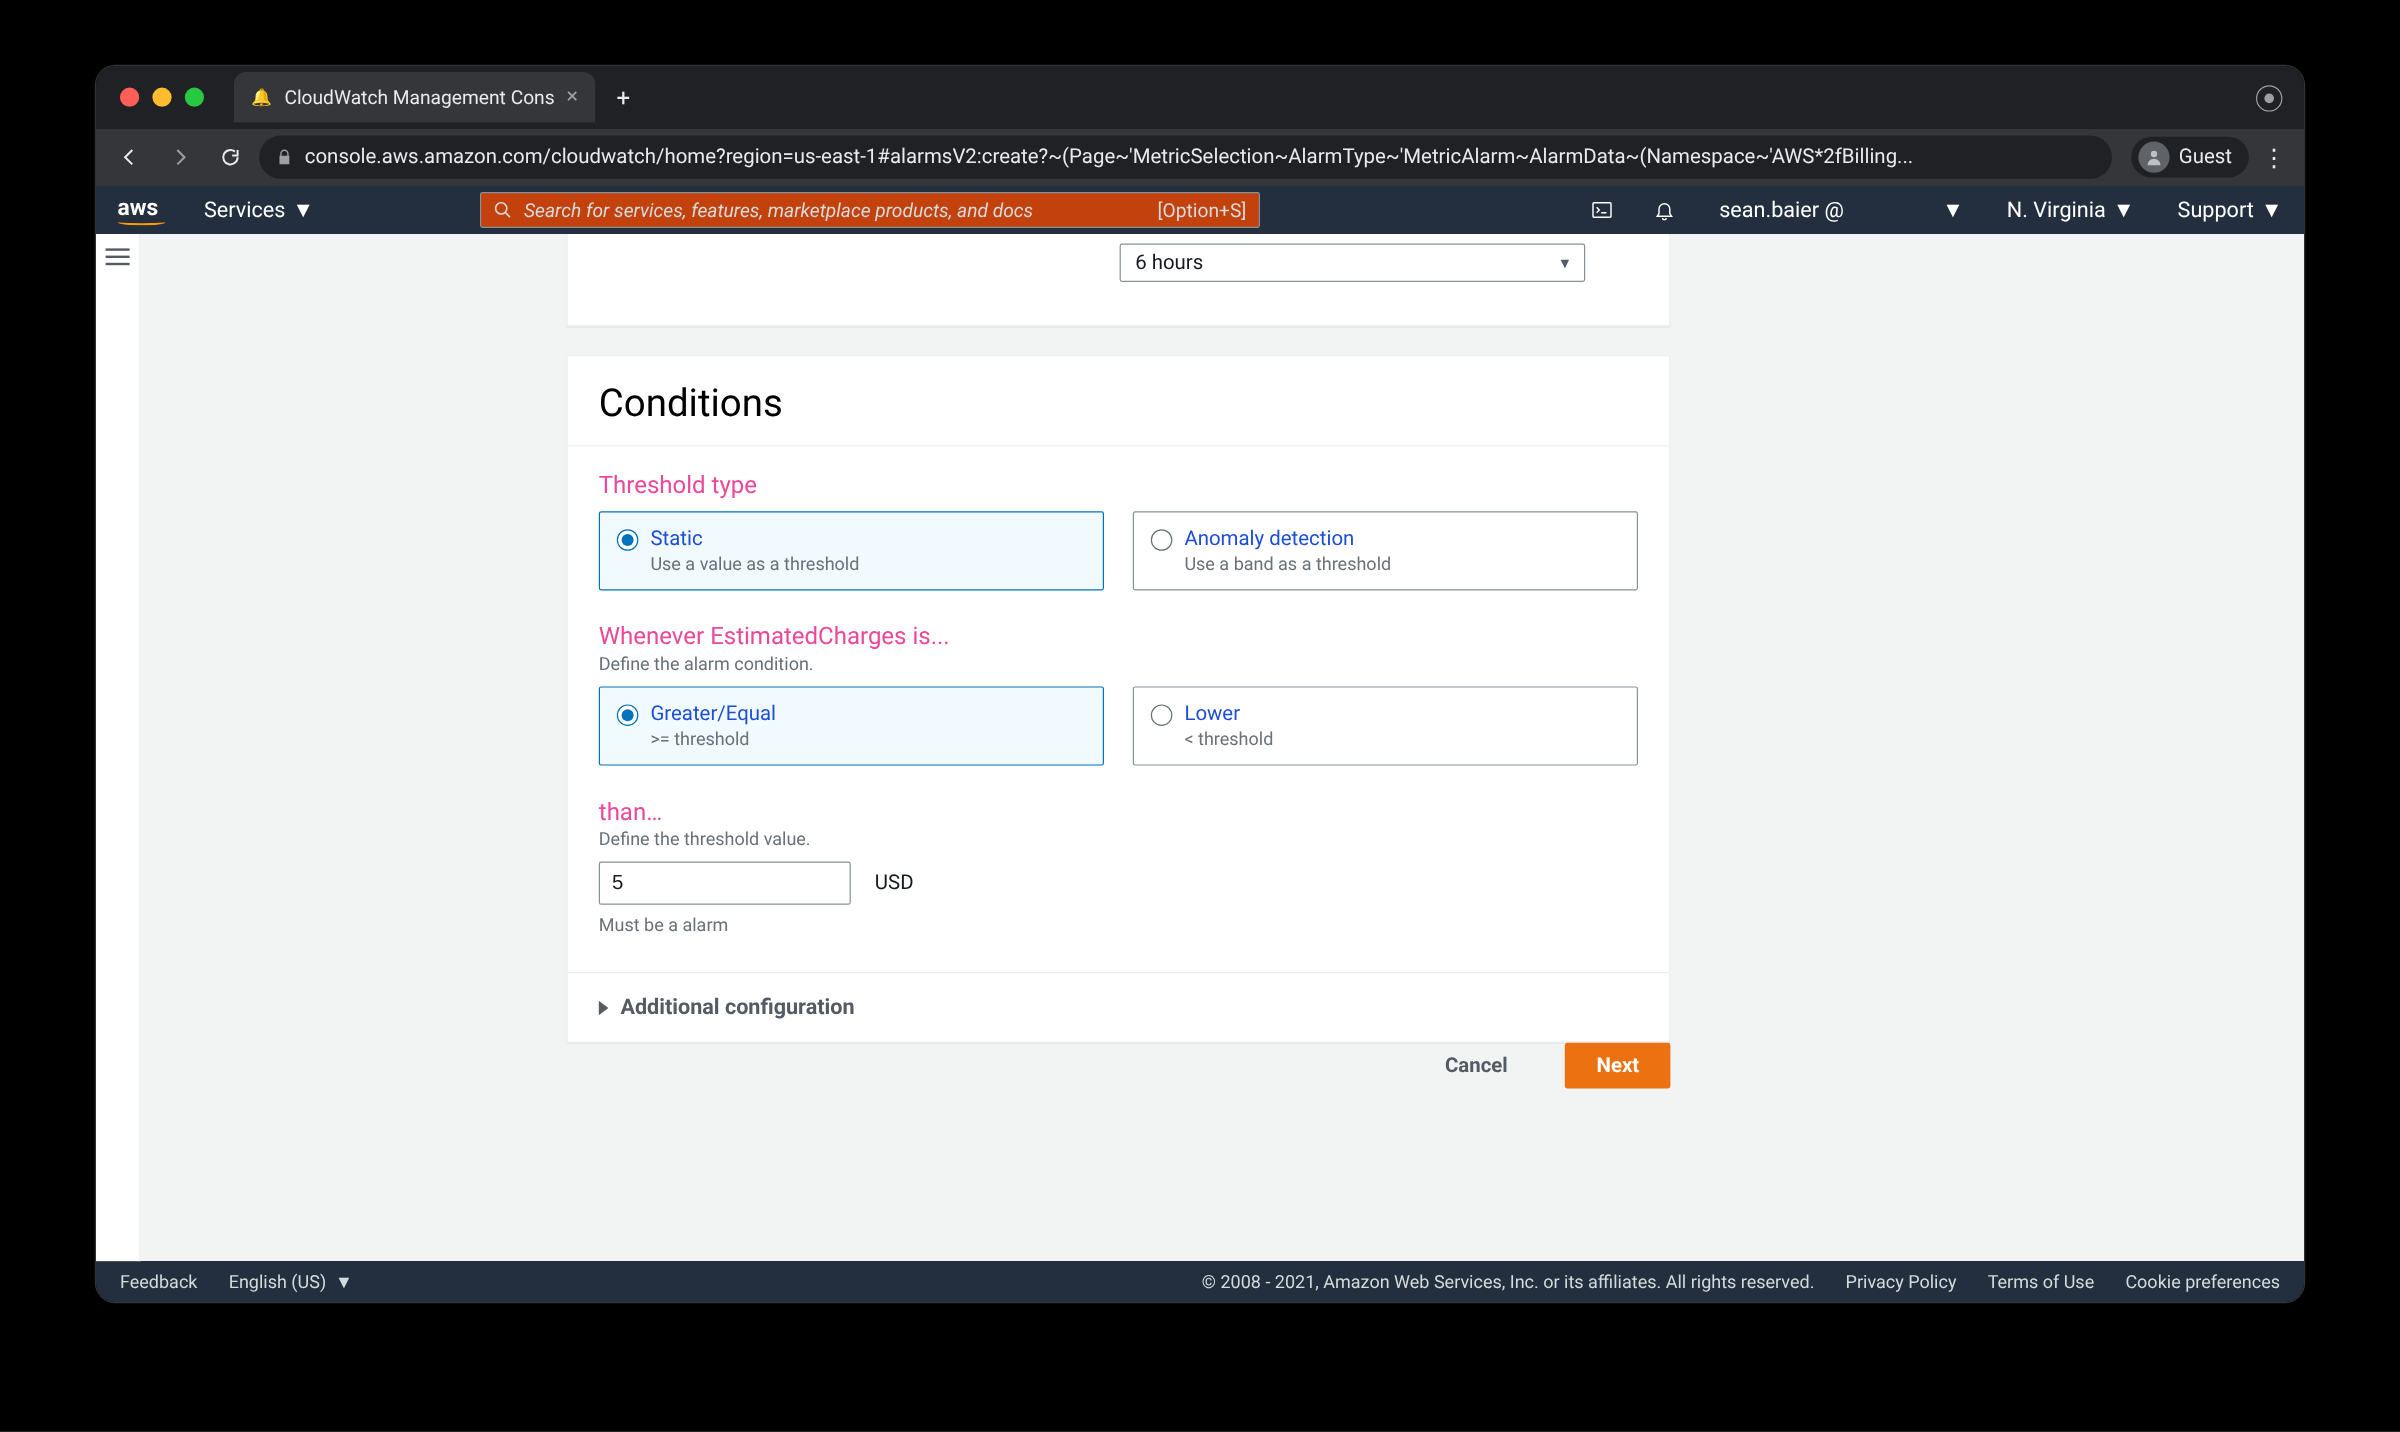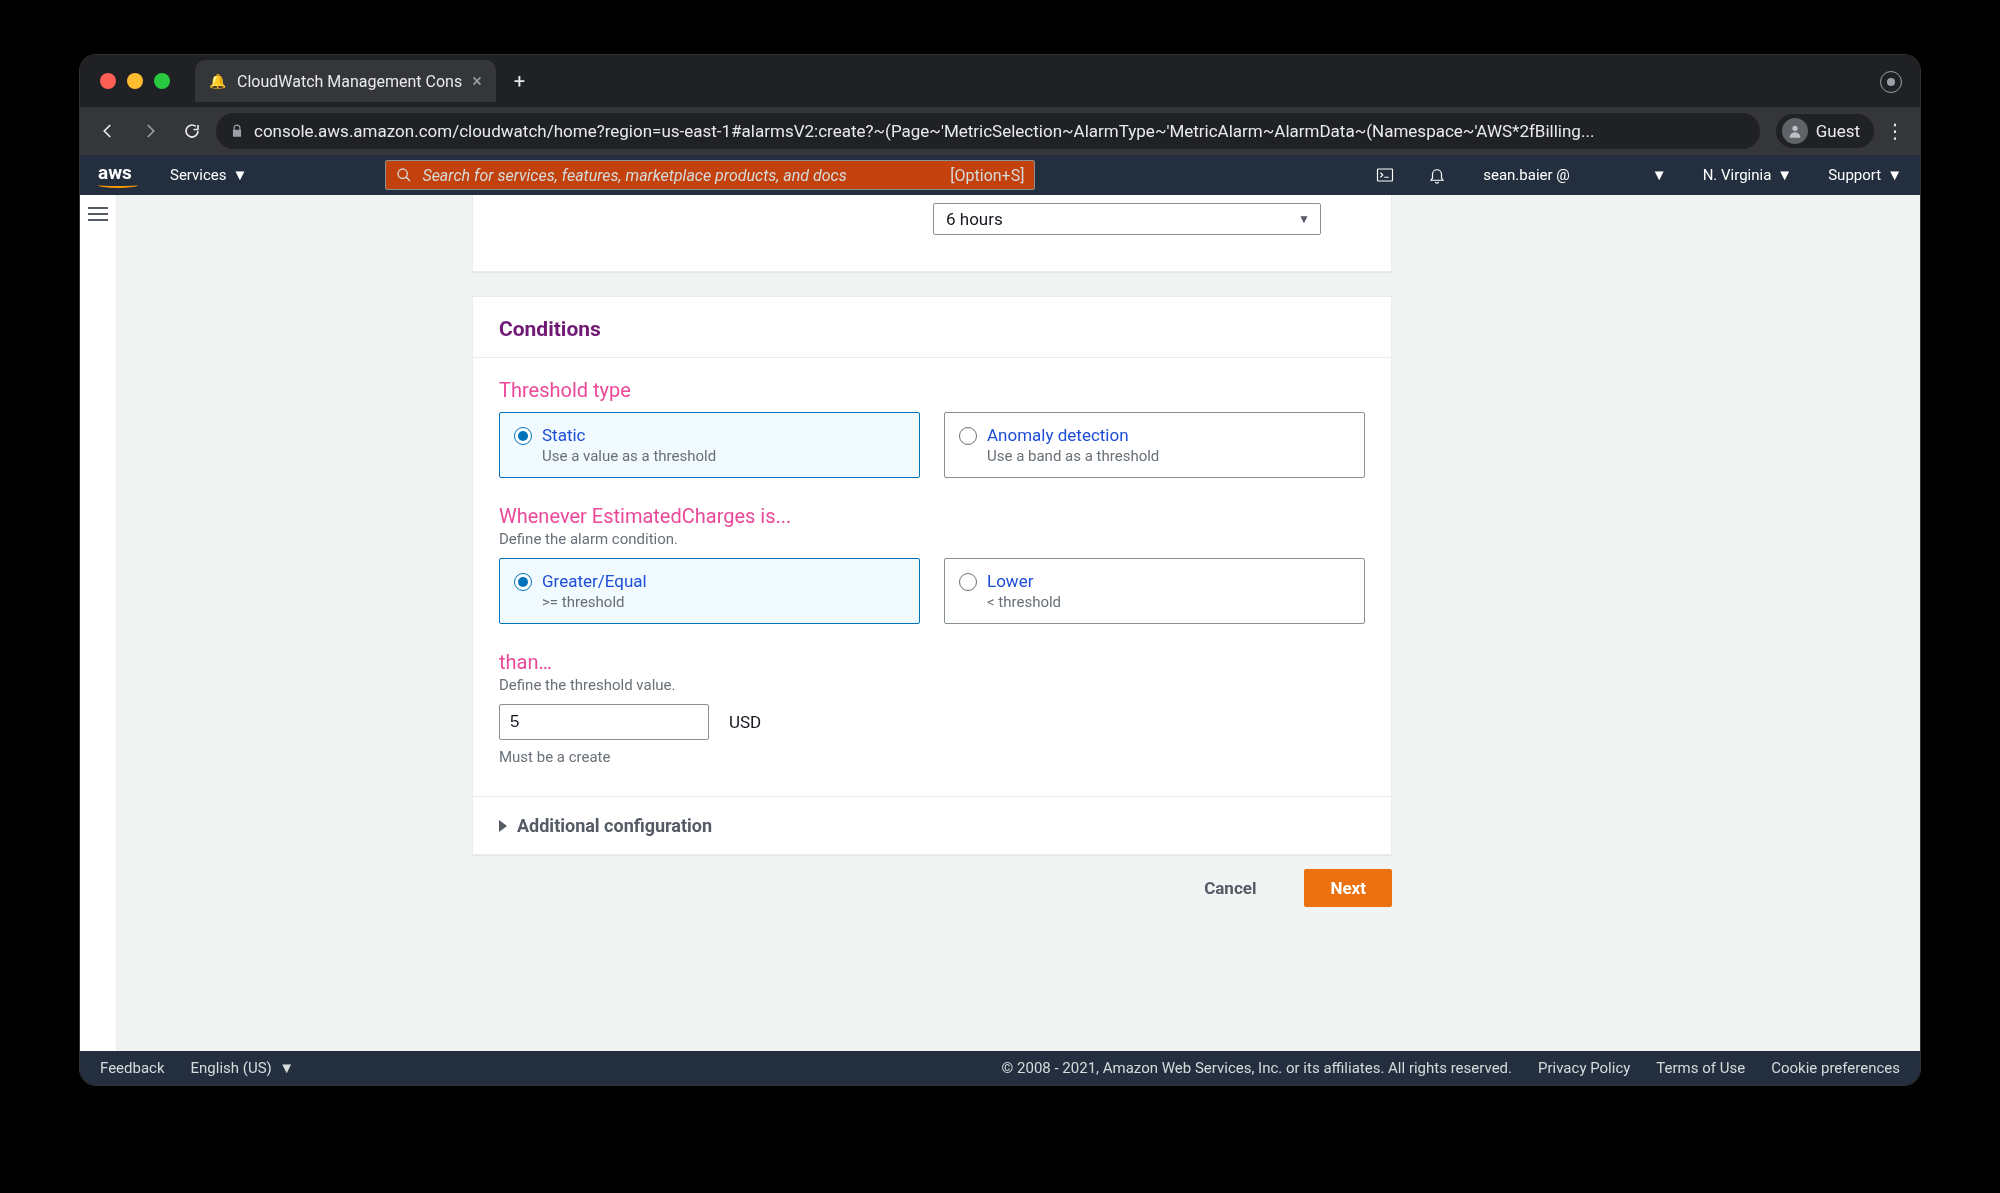--- a/index.html
+++ b/index.html
@@ -29,38 +29,38 @@
 
   
   .awsnav { height:40px; background:#232f3e; display:flex; align-items:center; color:#fff; padding:0 18px; font-size:16px; gap:18px; }
   .awslogo { font-weight:700; font-size:19px; color:#fff; display:flex; flex-direction:column; line-height:1; margin-right:10px;}
   .awslogo .smile{ height:6px; border-bottom:2.5px solid #ff9900; border-radius:0 0 50% 50%; width:40px;}
   .services { display:flex; align-items:center; gap:6px;}
   .searchwrap { margin-left:120px; width:650px; height:30px; border:1px solid #879196; background:#c2410c; display:flex; align-items:center; padding:0 10px; color:#d5dbdb; font-style:italic; font-size:16px; gap:10px; border-radius:2px;}
   .searchwrap .hint{ margin-left:auto; font-style:normal; color:#d5dbdb;}
   .navspacer{flex:1;}
   .navicon{ width:20px; height:20px; display:flex; align-items:center; justify-content:center;}
-  .navitem{ display:flex; align-items:center; gap:6px; font-size:15px; margin-left:18px;}
+  .navitem{ display:flex; align-items:center; gap:6px; font-size:18px; margin-left:18px;}
 
   
   .page { background:#f2f3f3; height:calc(100% - 52px - 48px - 40px - 34px); display:flex; }
   .siderail { width:37px; background:#fff; border-right:1px solid #eaeded; padding-top:12px; display:flex; justify-content:center;}
   .burger { width:20px; height:14px; display:flex; flex-direction:column; justify-content:space-between;}
   .burger span{height:2px; background:#545b64;}
 
   .canvas { flex:1; position:relative; }
 
   .card { background:#fff; box-shadow:0 1px 1px rgba(0,0,0,0.05); border:1px solid #eaeded; position:absolute; }
   .cardA { left:355px; top:0; width:920px; height:77px; border-top:none;}
   .cardB { left:355px; top:101px; width:920px; }
 
   .period { position:absolute; left:460px; top:8px; width:388px; height:32px; border:1px solid #879196; border-radius:2px; display:flex; align-items:center; padding:0 10px 0 12px; font-size:17px; color:#16191f; background:#fff;}
   .period .caret{ margin-left:auto; color:#545b64; font-size:12px;}
 
-  .cardhdr { padding:20px 26px 16px; font-size:21px; font-weight:700; color:#701a75; border-bottom:1px solid #eaeded;}
+  .cardhdr { padding:20px 26px 16px; font-size:32px; font-weight:400; color:#000000; border-bottom:1px solid #eaeded;}
   .cardbody { padding:20px 26px 30px; }
 
   .flabel { font-size:20px; color:#ec4899; margin-bottom:10px; }
   .fhelp { font-size:15px; color:#687078; margin-top:2px; }
 
   .tilerow { display:flex; gap:24px; }
   .tile { flex:1; border:1px solid #879196; border-radius:2px; padding:12px 14px 12px 42px; position:relative; background:#fff;}
   .tile .rad { position:absolute; left:14px; top:14px; width:18px; height:18px; border:1.5px solid #687078; border-radius:50%; background:#fff; display:flex; align-items:center; justify-content:center;}
   .tile.sel { border:1.5px solid #0073bb; background:#f1faff; }
   .tile.sel .rad{ border-color:#0073bb; }
@@ -247,21 +247,21 @@
 
           <div style="height:26px;"></div>
 
           <div class="flabel" style="margin-bottom:0;">than…</div>
           <div class="fhelp">Define the threshold value.</div>
           <div style="height:10px;"></div>
           <div style="display:flex; align-items:center;">
             <input class="numin" value="5" style="">
             <span class="unit">USD</span>
           </div>
-          <div class="fhelp" style="margin-top:8px;">Must be a create</div>
+          <div class="fhelp" style="margin-top:8px;">Must be a alarm</div>
         </div>
 
         <div class="expander">
           <span class="tri"></span>
           <span>Additional configuration</span>
         </div>
       </div>
 
       <div class="actions" style="top: 674px;" id="actions-row">
         <div class="btn link">Cancel</div>

